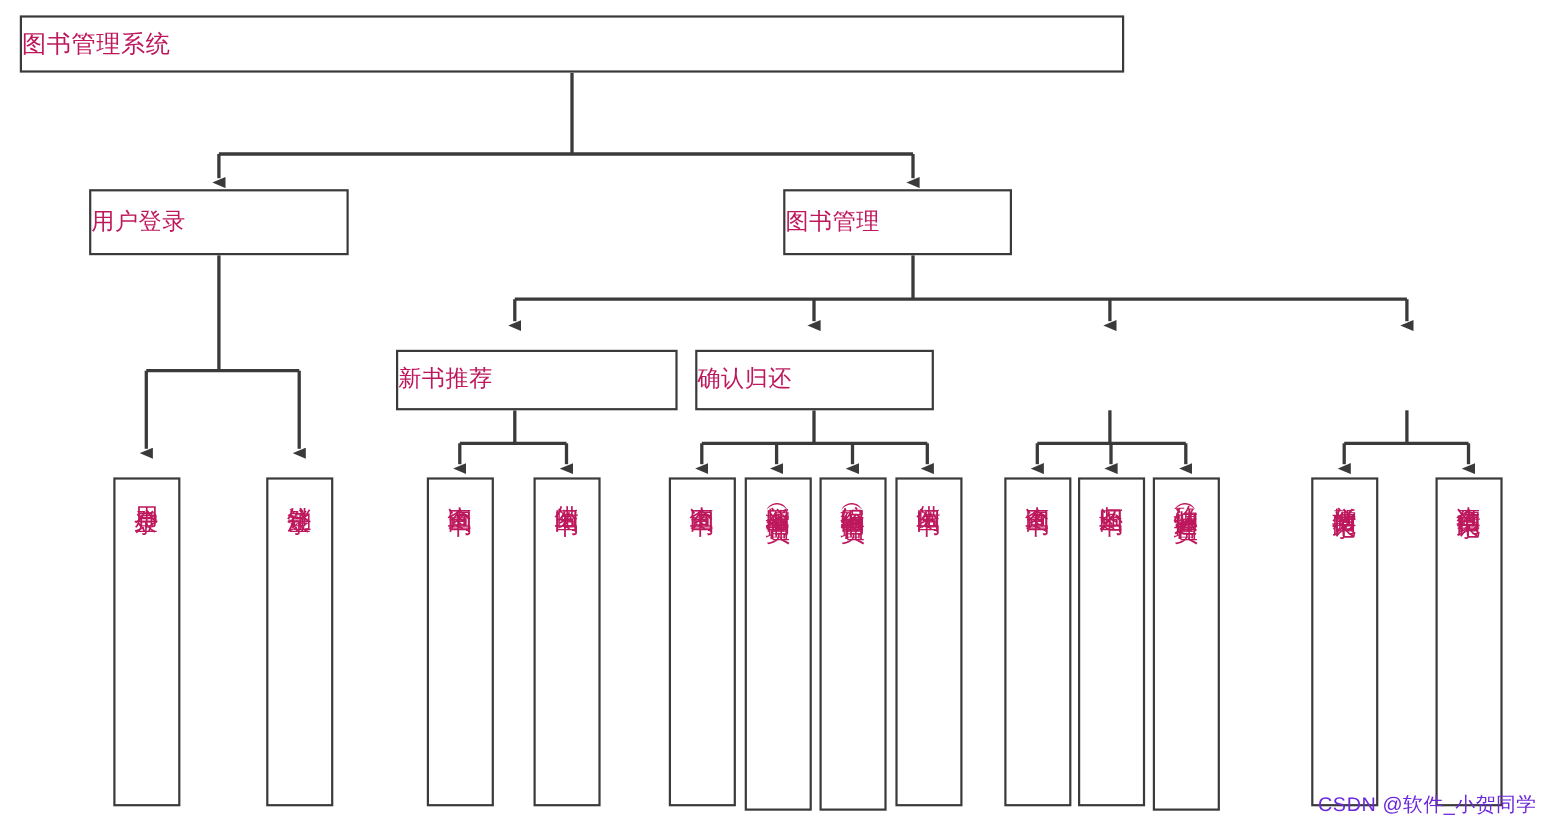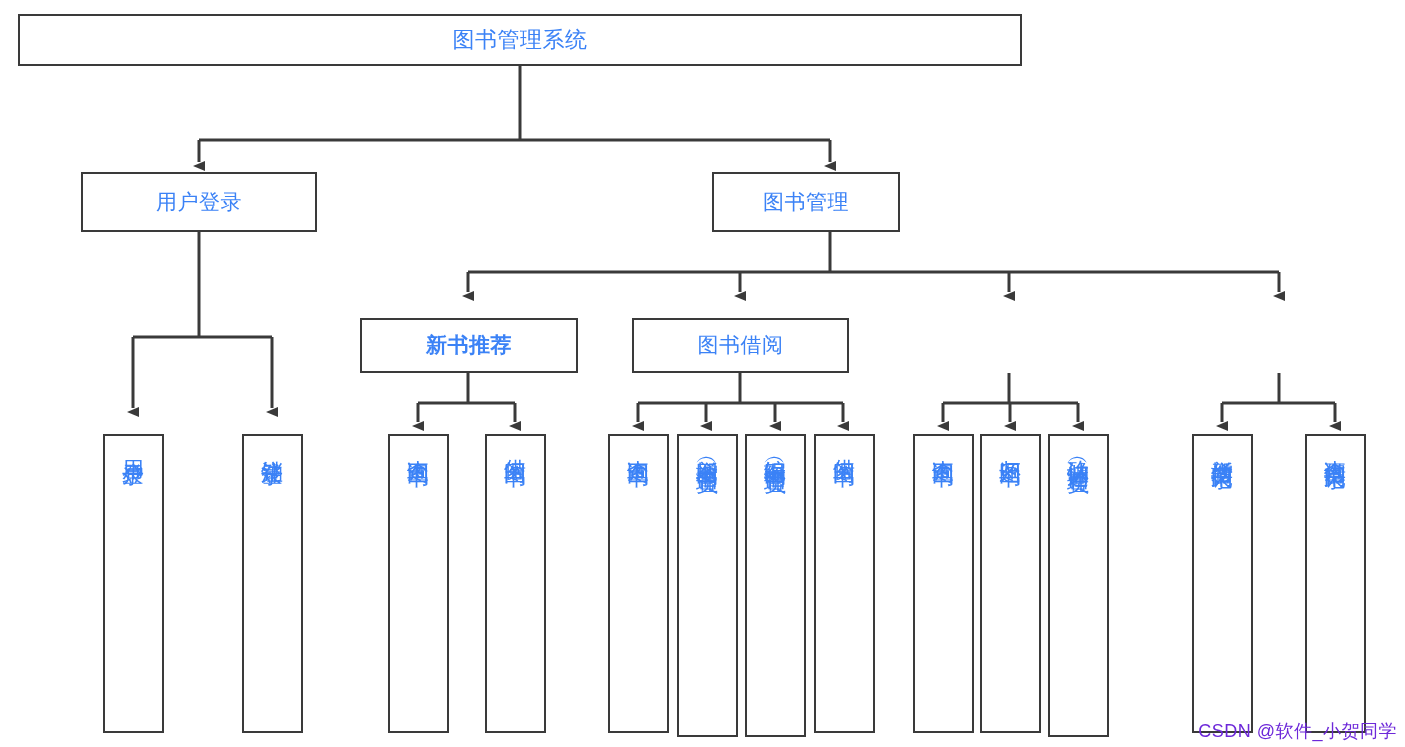--- a/index.html
+++ b/index.html
@@ -9,22 +9,22 @@
   }
   #canvas{position:relative;width:1405px;height:747px;background:#fff;}
   svg.edges{position:absolute;left:0;top:0;width:1405px;height:747px;}
   .node{
     position:absolute;
     box-sizing:border-box;
     background:#ffffff;
     border:2px solid #3a3a3a;
     display:flex;
     align-items:center;
-    justify-content:center;
-    color:#3b82f6;
+    justify-content:flex-start;
+    color:#be185d;
   }
   .node .label{
     display:block;
     text-align:center;
     line-height:1.15;
     letter-spacing:0.5px;
   }
   .node.horiz .label{
     writing-mode:horizontal-tb;
     font-size:21px;
@@ -110,30 +110,30 @@
   </svg>
 
   <div class="node horiz" id="root-node" style="left:18px;top:14px;width:1004px;height:52px;">
     <span class="label">图书管理系统</span>
   </div>
 
   <div class="node horiz" style="left:81px;top:172px;width:236px;height:60px;">
     <span class="label">用户登录</span>
   </div>
 
-  <div class="node horiz" style="left:712px;top:172px;width:188px;height:60px;">
+  <div class="node horiz" style="left:712px;top:172px;width:208px;height:60px;">
     <span class="label">图书管理</span>
   </div>
 
-  <div class="node horiz" style="left:360px;top:318px;width:218px;height:55px;font-weight:bold;">
+  <div class="node horiz" style="left:360px;top:318px;width:256px;height:55px;">
     <span class="label">新书推荐</span>
   </div>
 
   <div class="node horiz" style="left:632px;top:318px;width:217px;height:55px;">
-    <span class="label">图书借阅</span>
+    <span class="label">确认归还</span>
   </div>
 
 
 
   <div class="node vert" style="left:103px;top:434px;width:61px;height:299px;">
     <span class="label">用户登录</span>
   </div>
   <div class="node vert" style="left:242px;top:434px;width:61px;height:299px;">
     <span class="label">注销登录</span>
   </div>

